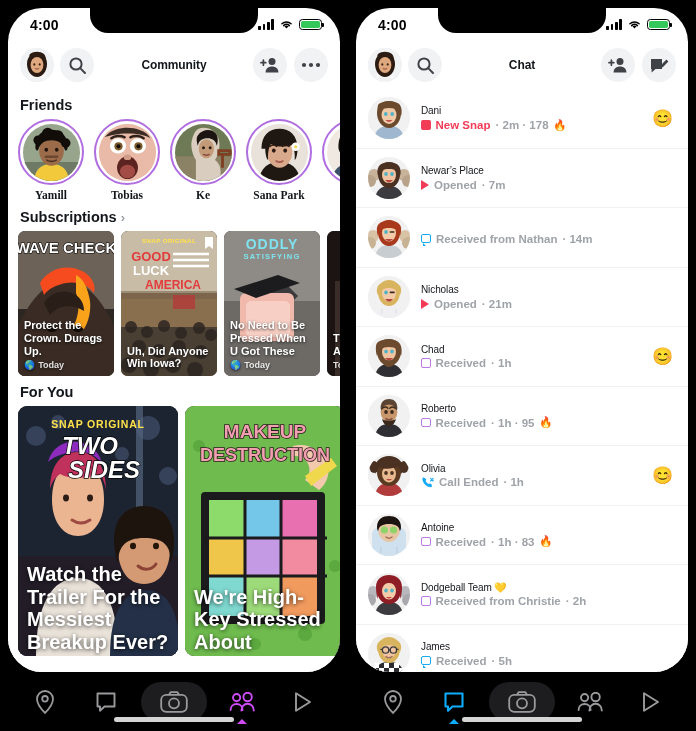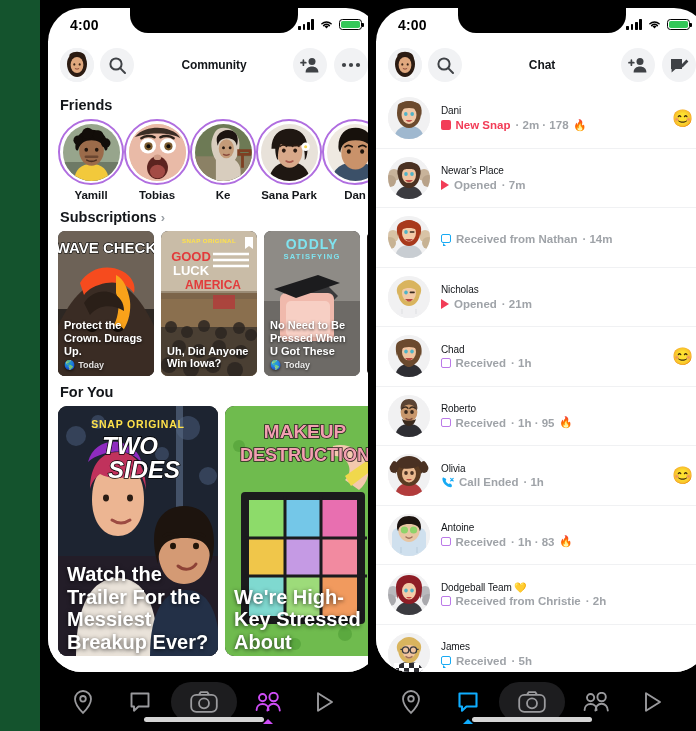--- a/index.html
+++ b/index.html
@@ -2,21 +2,21 @@
 <html><head>
 <meta charset="utf-8">
 <style>
   * { box-sizing: border-box; margin: 0; padding: 0; }
   html, body {
     width: 696px; height: 731px;
     background: #000;
     font-family: "Liberation Sans", sans-serif;
     overflow: hidden;
   }
-  .stage { position: relative; width: 696px; height: 731px; background: #14532d; display: flex; padding-left: 40px; }
+  .stage { position: relative; width: 696px; height: 731px; background: #0369a1; display: flex; }
 
   
   .phone {
     position: relative;
     width: 348px; height: 731px;
     background: #000;
     overflow: hidden;
   }
   .screen {
     position: absolute;
@@ -102,22 +102,23 @@
   
   .content { position: relative; height: 583px; overflow: hidden; background: #fff; }
   .sec-head {
     font-size: 14.5px; font-weight: bold; color: #13161a;
     padding: 8px 0 6px 12px;
     display: flex; align-items: center; gap: 4px;
   }
   .chev { font-size: 13px; color: #9aa0a6; font-weight: bold; }
 
   .friend-row {
-    display: flex; padding: 0 0 0 10px;
+    display: flex; gap: 10px; padding: 0 0 0 10px;
     overflow: hidden;
+    font-family: Liberation Serif, serif;
   }
   .friend { width: 66px; flex: 0 0 auto; text-align: center; cursor: pointer; }
   .fring {
     width: 66px; height: 66px; border-radius: 50%;
     border: 2.4px solid #b06ee0;
     padding: 2.5px; background: #fff;
   }
   .fimg { width: 100%; height: 100%; border-radius: 50%; overflow: hidden; position: relative; }
   .fname { font-size: 11.5px; font-weight: bold; color: #13161a; margin-top: 4px; white-space: nowrap; }
 

